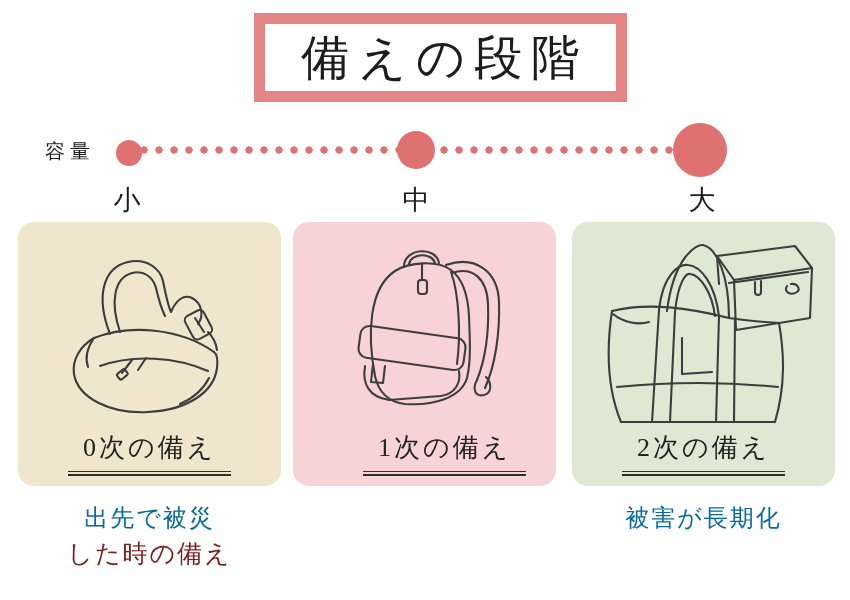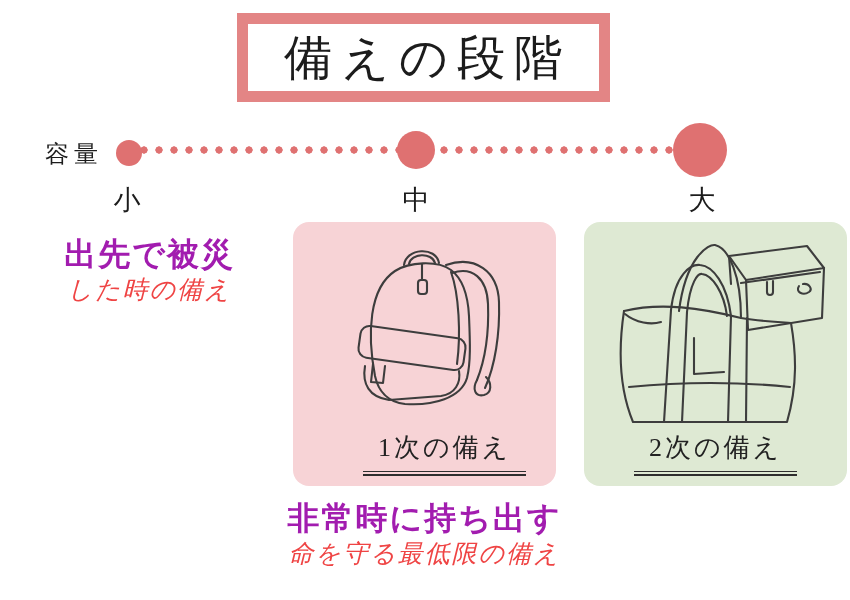--- a/index.html
+++ b/index.html
@@ -2,64 +2,64 @@
 <html><head>
 <meta charset="utf-8">
 <style>
   html,body{margin:0;padding:0;background:#ffffff;}
   .stage{
     position:relative;width:850px;height:600px;background:#ffffff;overflow:hidden;
     font-family:"Liberation Serif", serif;color:#2d2d2d;
   }
   
   .title-box{
-    position:absolute;left:237px;top:13px;width:373px;height:89px;
+    position:absolute;left:254px;top:13px;width:373px;height:89px;
     box-sizing:border-box;border:11px solid #e38585;background:#ffffff;
     display:flex;align-items:center;justify-content:center;
   }
   .title-text{
     font-size:48px;letter-spacing:9px;color:#1c1c1c;white-space:nowrap;
     transform:translateX(4px);
   }
   
-  .cap-label{position:absolute;left:45px;top:138px;font-size:24px;letter-spacing:5px;color:#1c1c1c;}
+  .cap-label{position:absolute;left:45px;top:138px;font-size:20px;letter-spacing:5px;color:#1c1c1c;}
   .dots{
     position:absolute;left:140px;top:146px;width:562px;height:8px;
     background-image:radial-gradient(circle at 4px 4px,#df7171 3.4px,rgba(0,0,0,0) 3.9px);
     background-size:15px 8px;background-repeat:repeat-x;
   }
   .dot-circle{position:absolute;border-radius:50%;background:#df7171;}
   .dot-small{left:116px;top:140px;width:26px;height:26px;}
   .dot-medium{left:397px;top:131px;width:38px;height:38px;}
   .dot-large{left:673px;top:123px;width:54px;height:54px;}
   .level-label{
     position:absolute;top:182px;transform:translateX(-50%);
     font-size:27px;color:#1c1c1c;
   }
   .level-small{left:127px;} .level-medium{left:416px;} .level-large{left:702px;}
   
   .card-col{position:absolute;top:222px;width:263px;display:flex;flex-direction:column;align-items:center;}
-  .col-0{left:18px;} .col-1{left:293px;} .col-2{left:584px;align-items:center;}
+  .col-0{left:18px;} .col-1{left:293px;} .col-2{left:572px;align-items:center;}
   .card{
     width:263px;height:264px;border-radius:16px;box-sizing:border-box;
     display:flex;flex-direction:column;align-items:center;justify-content:flex-end;
   }
   .card-beige{background:#f0e6ce;} .card-pink{background:#f7d3d6;padding-left:40px;} .card-green{background:#dee9d3;}
   .card svg{position:absolute;top:4px;left:50%;transform:translateX(-50%);}
   .card-title{
     position:relative;margin-bottom:14px;padding:0 15px 6px;
     font-size:26px;letter-spacing:3px;color:#222;white-space:nowrap;
     border-bottom:1.6px solid #2e2e2e;
   }
   .card-title::after{
     content:"";position:absolute;left:0;right:0;bottom:-5px;height:1.6px;background:#2e2e2e;
   }
   .caption{margin-top:14px;text-align:center;line-height:36px;white-space:nowrap;}
-  .caption .hl{display:block;font-size:32px;letter-spacing:2px;color:#a21caf;font-weight:bold;}
-  .caption .rest{display:block;font-size:25px;letter-spacing:2px;color:#ef4444;font-style:italic;}
+  .caption .hl{display:block;font-size:24px;letter-spacing:2px;color:#0369a1;}
+  .caption .rest{display:block;font-size:25px;letter-spacing:2px;color:#7f1d1d;}
   .lineart{stroke:#3d3d3d;stroke-width:2.1;fill:none;stroke-linecap:round;stroke-linejoin:round;}
 </style>
 </head>
 <body>
 
 <div class="stage">
 
   <div class="title-box">
     <div class="title-text">備えの段階</div>
   </div>
@@ -67,20 +67,40 @@
   <div class="cap-label">容量</div>
   <div class="dots"></div>
   <div class="dot-circle dot-small"></div>
   <div class="dot-circle dot-medium"></div>
   <div class="dot-circle dot-large"></div>
   <div class="level-label level-small">小</div>
   <div class="level-label level-medium">中</div>
   <div class="level-label level-large">大</div>
 
   <div class="card-col col-0">
+    <div class="card card-beige">
+      <svg width="240" height="200" viewBox="0 0 240 200">
+        <g class="lineart">
+          <path d="M80,108 C66,72 72,42 98,36 C116,32 130,42 133,55 C136,70 138,80 141,86 C146,74 154,68 162,72 C172,77 174,90 168,98"></path>
+          <path d="M90,106 C80,76 84,52 102,47 C114,44 123,51 126,62 C129,75 132,84 135,90"></path>
+          <rect x="158" y="86" width="21" height="26" rx="5" transform="rotate(-28 168 99)"></rect>
+          <path d="M165,92 L174,106"></path>
+          <path d="M178,106 C183,111 186,117 187,124"></path>
+          <path d="M64,112 C100,98 150,102 184,126"></path>
+          <path d="M64,112 C50,120 42,134 44,148 C48,172 80,188 118,186 C158,184 184,166 187,142 C188,133 187,128 184,126"></path>
+          <path d="M64,112 C57,122 55,132 58,141"></path>
+          <path d="M70,140 C104,128 146,131 178,145"></path>
+          <path d="M102,134 L92,147"></path>
+          <rect x="87" y="145" width="10" height="7" rx="2" transform="rotate(-40 92 148)"></rect>
+          <path d="M116,132 L108,144"></path>
+          <path d="M150,178 C164,172 174,162 179,152"></path>
+        </g>
+      </svg>
+      <div class="card-title">0次の備え</div>
+    </div>
     <div class="caption">
       <span class="hl">出先で被災</span>
       <span class="rest">した時の備え</span>
     </div>
   </div>
 
   <div class="card-col col-1">
     <div class="card card-pink">
       <svg width="240" height="200" viewBox="0 0 240 200">
         <g class="lineart">
@@ -92,24 +112,20 @@
           <path d="M117,38 L117,54"></path>
           <rect x="113" y="54" width="9" height="14" rx="3"></rect>
           <path d="M70,150 C62,108 64,62 90,45 C104,36 132,34 146,44 C158,53 163,70 164,90 C165,114 166,136 162,152 C156,172 128,180 100,178 C82,176 73,164 70,150 Z"></path>
           <path d="M146,46 C154,68 156,108 152,138"></path>
           <rect x="54" y="106" width="106" height="32" rx="9" transform="rotate(8 107 122)"></rect>
           <path d="M68,138 L66,156 L78,157 L80,140"></path>
           <path d="M60,140 C57,158 64,171 84,174 L136,170 C150,168 156,157 154,145"></path>
         </g>
       </svg>
       <div class="card-title">1次の備え</div>
-    </div>
-    <div class="caption">
-      <span class="hl">非常時に持ち出す</span>
-      <span class="rest">命を守る最低限の備え</span>
     </div>
   </div>
 
   <div class="card-col col-2">
     <div class="card card-green">
       <svg width="250" height="200" viewBox="0 0 250 200">
         <g class="lineart">
           <path d="M138,30 L216,20 L233,42 L155,54 Z"></path>
           <path d="M155,54 L157,104 L231,92 L233,42"></path>
           <path d="M150,57 L229,46"></path>
@@ -126,16 +142,17 @@
           <path d="M80,84 C84,48 100,38 109,39 C122,40 136,58 140,90"></path>
           <path d="M96,86 C99,56 107,47 111,48 C121,49 133,66 136,90"></path>
           <path d="M88,85 C95,30 118,18 124,19 C138,22 150,50 150,92"></path>
           <path d="M38,161 C90,156 150,156 199,161"></path>
           <path d="M103,112 L103,148 L133,146"></path>
         </g>
       </svg>
       <div class="card-title">2次の備え</div>
     </div>
     <div class="caption">
+      <span class="hl">被害が長期化</span>
     </div>
   </div>
 
 </div>
 
 </body></html>

